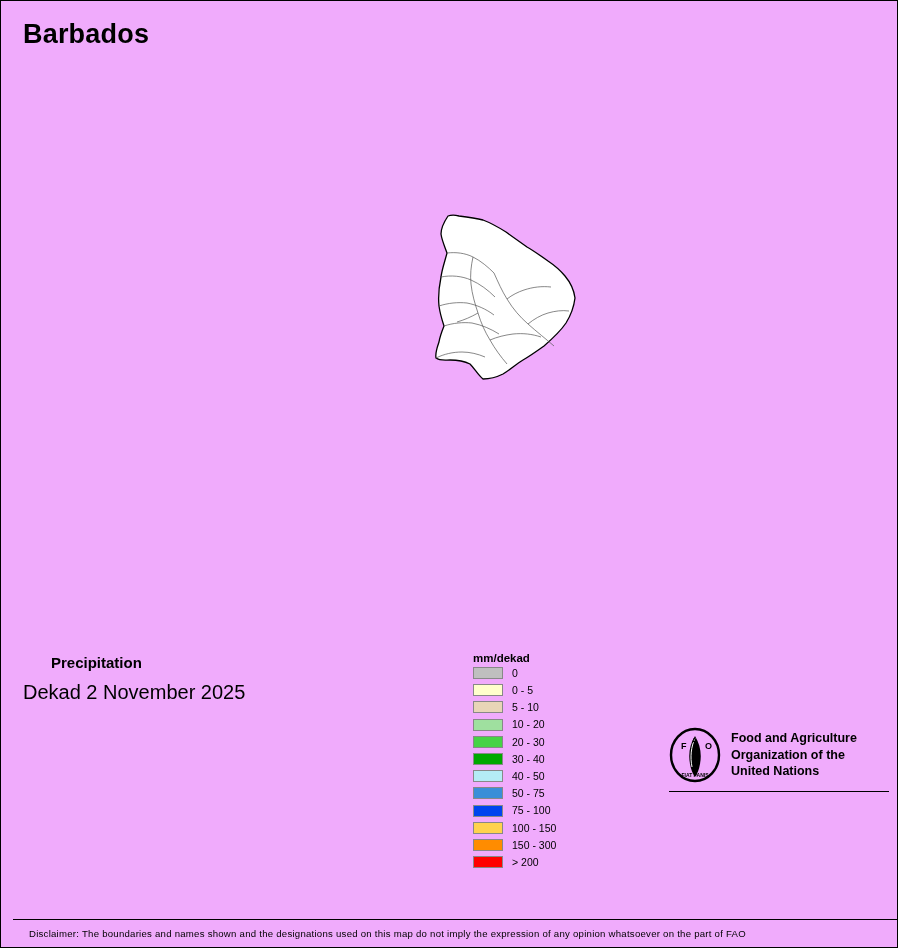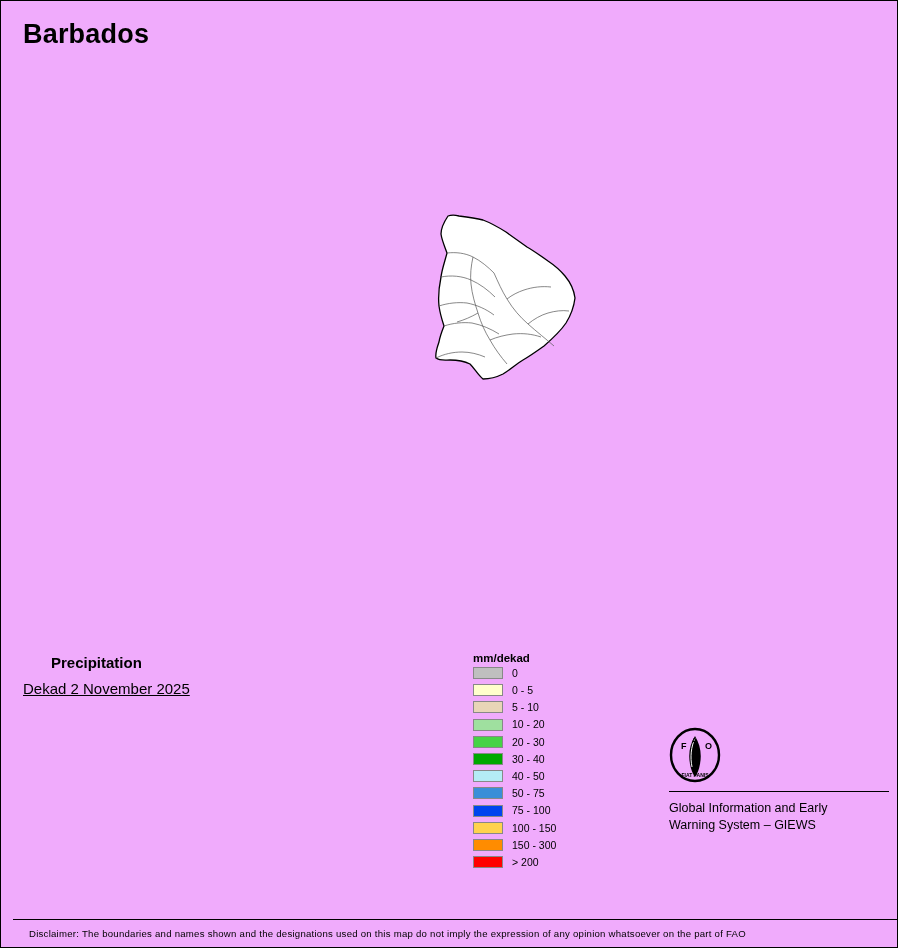--- a/index.html
+++ b/index.html
@@ -54,24 +54,23 @@
     width: 400px;
   }
   #info-block .info-heading {
     font-size: 15px;
     font-weight: bold;
     margin-bottom: 9px;
     line-height: 1.1;
     margin-left: 28px;
   }
   #info-block .info-line {
-    font-size: 15px;
+    font-size: 20px;
     margin-bottom: 9px;
     line-height: 1.1;
-    text-decoration: underline;
   }
 
   
   #legend {
     position: absolute;
     left: 472px;
     top: 652px;
   }
   #legend .legend-title {
     font-size: 11.5px;
@@ -266,25 +265,26 @@
     <div id="fao-top">
       <svg id="fao-logo" viewBox="0 0 52 56" xmlns="http://www.w3.org/2000/svg">
         <ellipse cx="26" cy="28" rx="24" ry="26" fill="none" stroke="#000000" stroke-width="2.4"></ellipse>
         <path d="M26,9 C21,17 19,27 21,37 C22,43 24,47 26,50 C28,47 30,43 31,37 C33,27 31,17 26,9 Z" fill="#000000"></path>
         <path d="M26,11 C22,20 21,30 23,40" fill="none" stroke="#ffffff" stroke-width="1"></path>
         <text x="12" y="22" font-family="Liberation Sans, sans-serif" font-size="9" font-weight="bold" fill="#000000">F</text>
         <text x="36" y="22" font-family="Liberation Sans, sans-serif" font-size="9" font-weight="bold" fill="#000000">O</text>
         <text x="22.5" y="16" font-family="Liberation Sans, sans-serif" font-size="8" font-weight="bold" fill="#000000">A</text>
         <text x="26" y="50" font-family="Liberation Sans, sans-serif" font-size="5" font-weight="bold" fill="#000000" text-anchor="middle">FIAT PANIS</text>
       </svg>
+      <div id="fao-name">
+        <div>Food and Agriculture</div>
+        <div>Organization of the</div>
+        <div>United Nations</div>
+      </div>
     </div>
     <div id="fao-rule"></div>
-    <div id="fao-sub">
-      <div>Global Information and Early</div>
-      <div>Warning System – GIEWS</div>
-    </div>
   </div>
 
   <div id="disclaimer-area">
     <div class="disclaimer-line">Disclaimer: The boundaries and names shown and the designations used on this map do not imply the expression of any opinion whatsoever on the part of FAO</div>
   </div>
 
 </div>
 
 </body></html>

